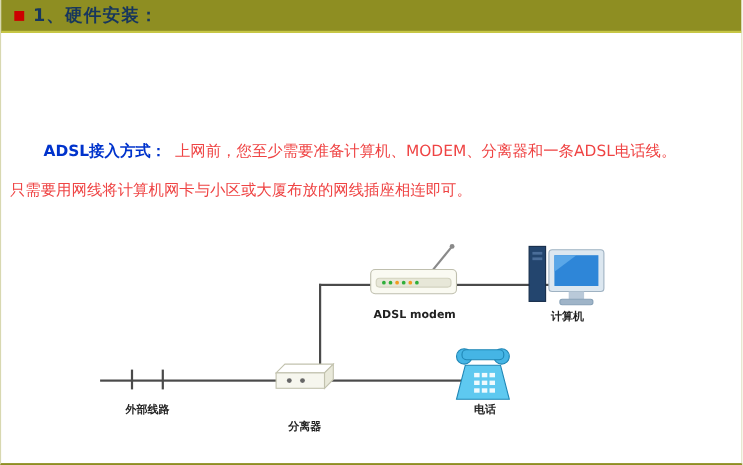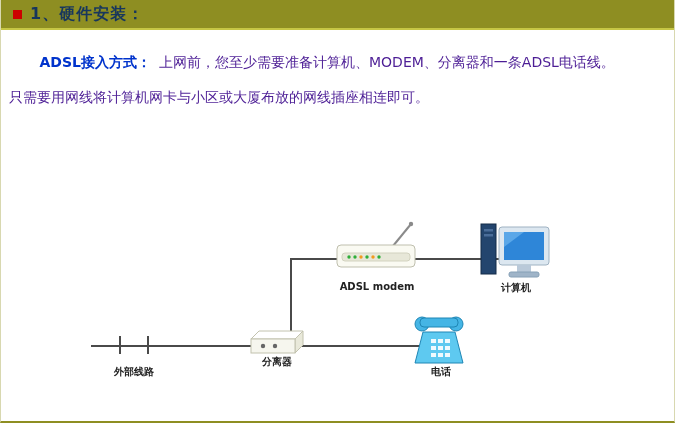--- a/index.html
+++ b/index.html
@@ -28,38 +28,38 @@
     background: #cc0000;
     margin-right: 8px;
     flex: none;
   }
   .header-title {
     font-size: 16px;
     font-weight: bold;
     color: #17365d;
     letter-spacing: 1px;
   }
-  .content { padding-top: 8px; }
+  .content { padding-top: 36px; margin-top: 48px; }
   .row {
     display: flex;
     font-size: 14px;
     line-height: 22px;
     margin-top: 13px;
   }
   .row-label {
     width: 150px;
     flex: none;
     text-align: right;
     font-weight: bold;
     color: #0033cc;
   }
   .row-text {
     margin-left: 8px;
     width: 472px;
-    color: #4c1d95;
+    color: #ef4444;
   }
   .diagram {
     position: absolute;
     left: 0; top: 205px;
     width: 675px; height: 216px;
   }
   .dline { position: absolute; background: #4a4a4a; }
   .tick  { position: absolute; width: 2px; height: 18px; top: 131px; background: #4a4a4a; }
   .dev   { position: absolute; }
   .dlabel {
@@ -145,18 +145,18 @@
       <rect x="27" y="31" width="5" height="4" fill="#ffffff" opacity="0.9"></rect>
       <rect x="34" y="31" width="5" height="4" fill="#ffffff" opacity="0.9"></rect>
       <rect x="20" y="38" width="5" height="4" fill="#ffffff" opacity="0.9"></rect>
       <rect x="27" y="38" width="5" height="4" fill="#ffffff" opacity="0.9"></rect>
       <rect x="34" y="38" width="5" height="4" fill="#ffffff" opacity="0.9"></rect>
     </svg>
 
     <div class="dlabel" style="left:320px; top:76px; width:112px;">ADSL modem</div>
     <div class="dlabel" style="left:100px; top:160px; width:66px;">外部线路</div>
     <div class="dlabel" style="left:478px; top:76px; width:74px;">计算机</div>
-    <div class="dlabel" style="left:248px; top:150px; width:56px;">分离器</div>
+    <div class="dlabel" style="left:248px; top:176px; width:56px;">分离器</div>
     <div class="dlabel" style="left:410px; top:160px; width:60px;">电话</div>
 
   </div>
 
 </div>
 
 </body></html>

